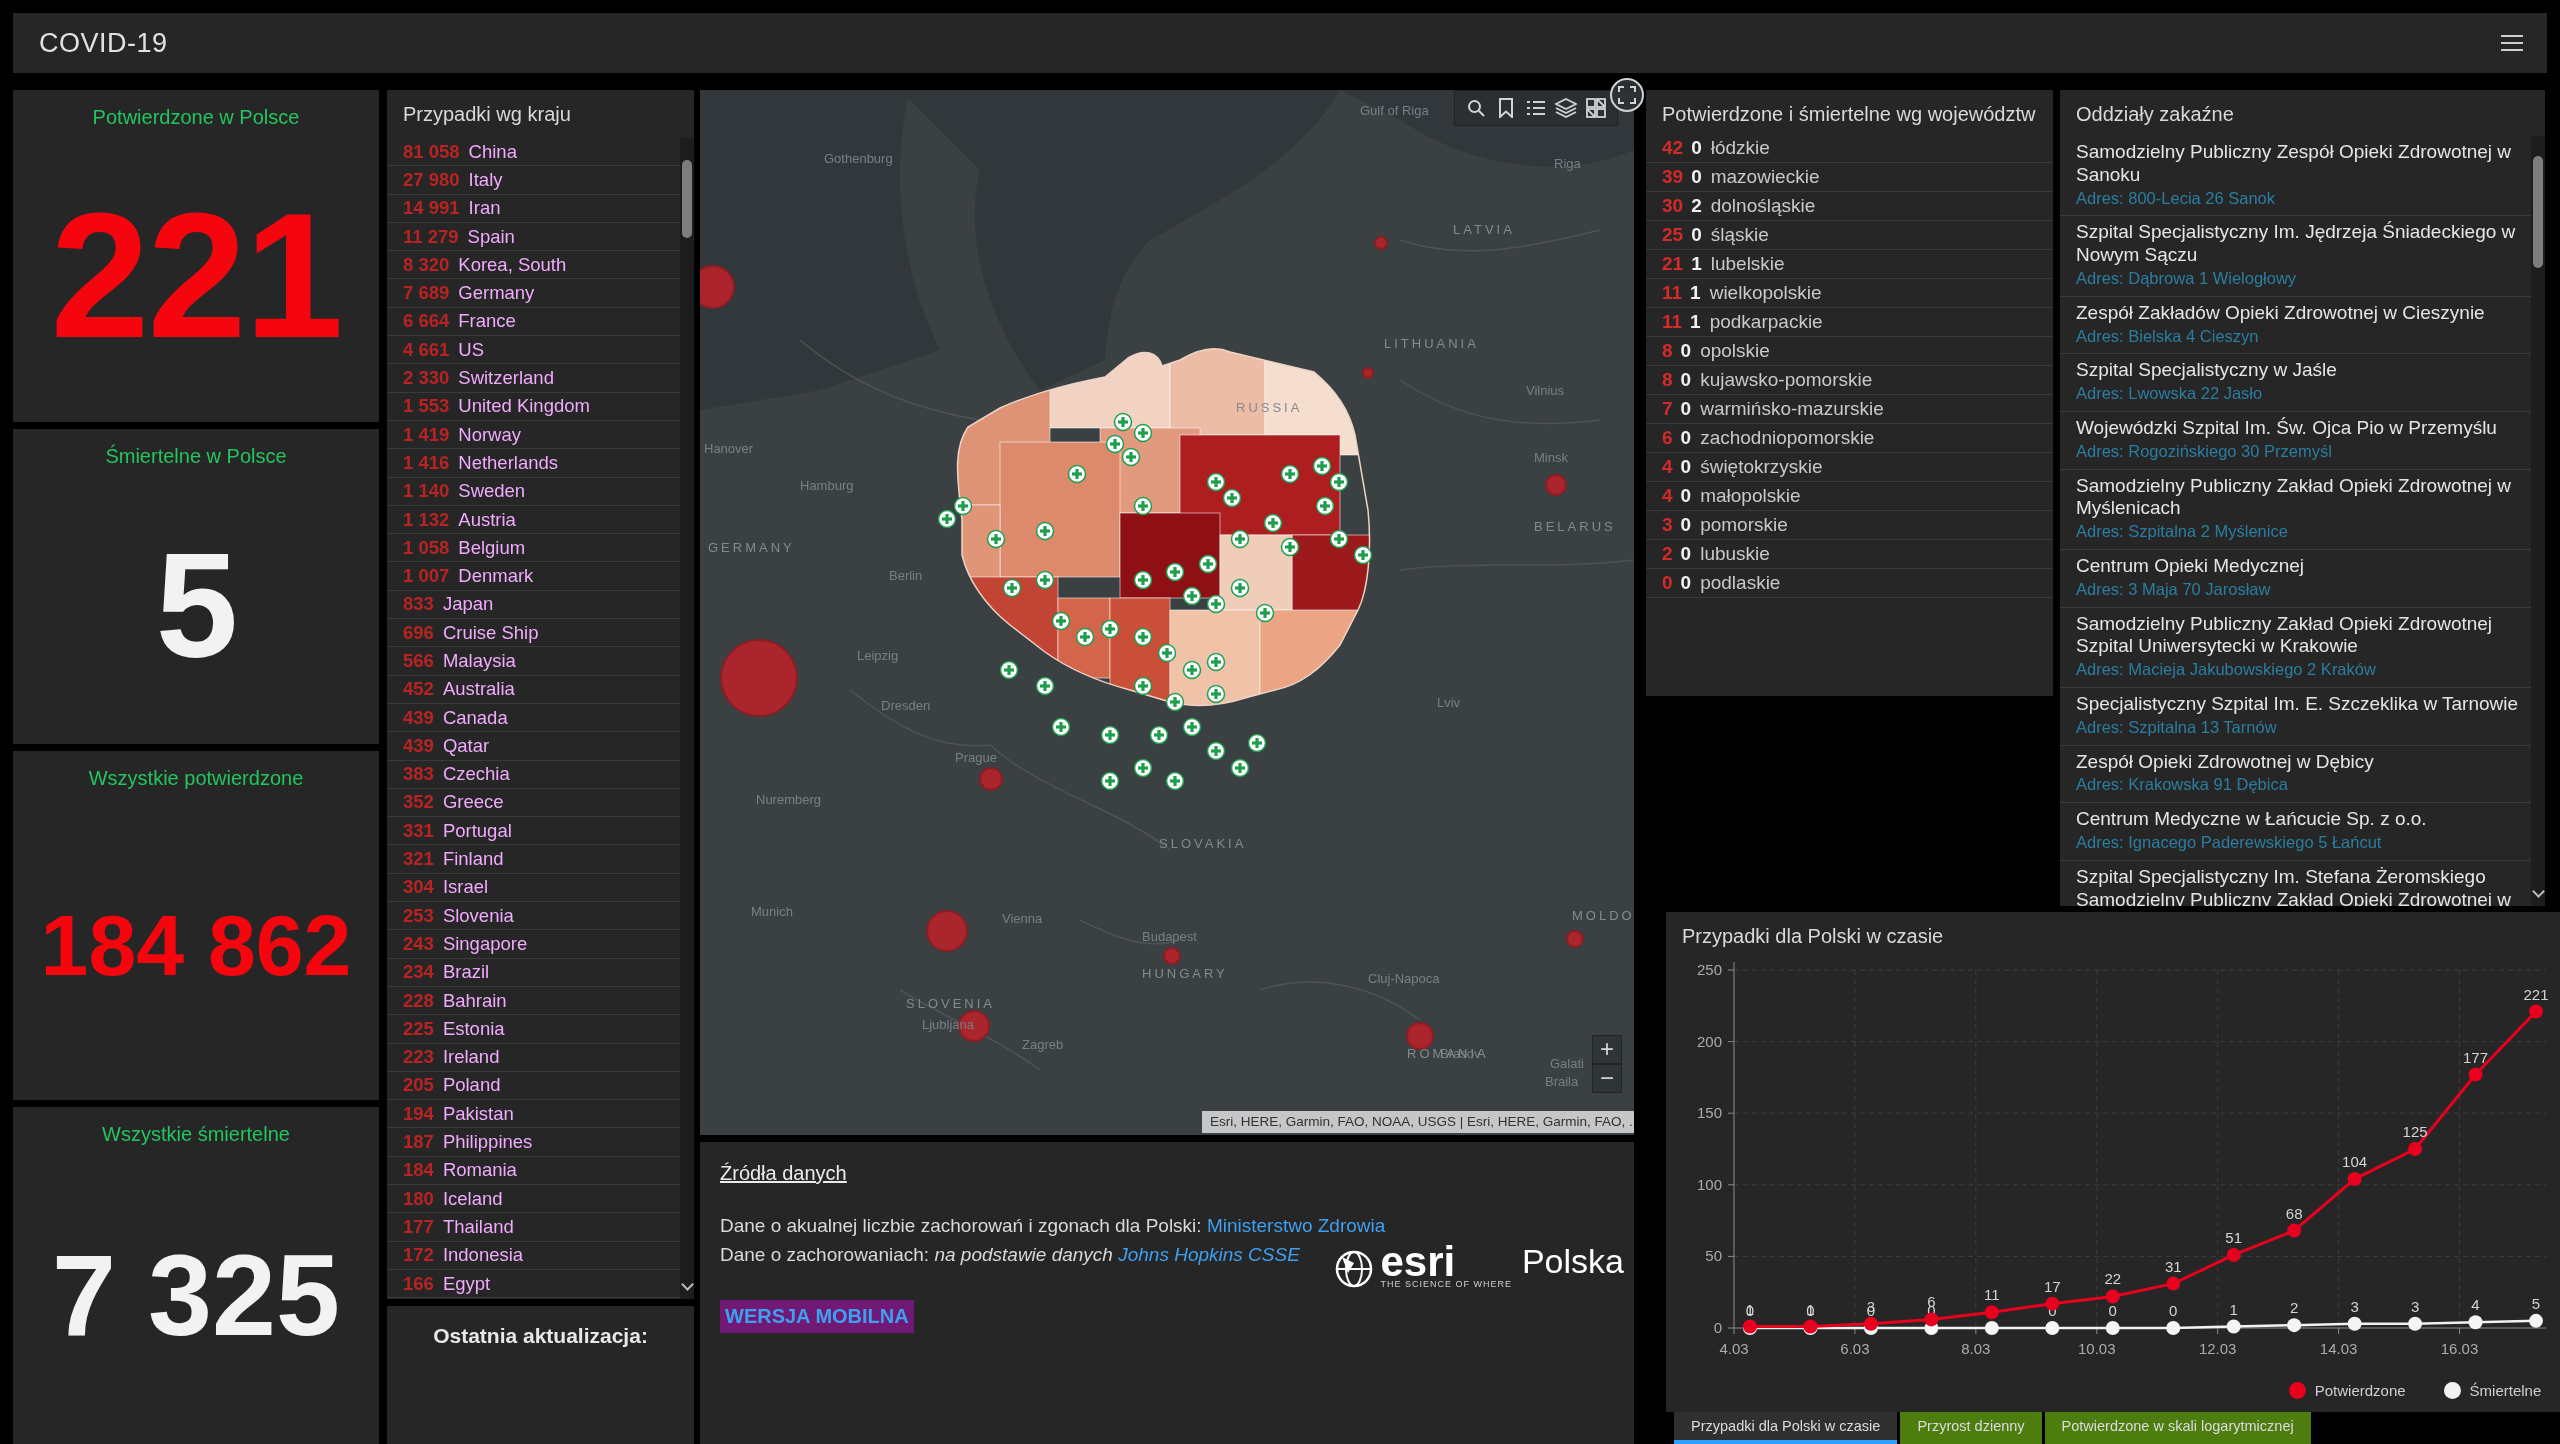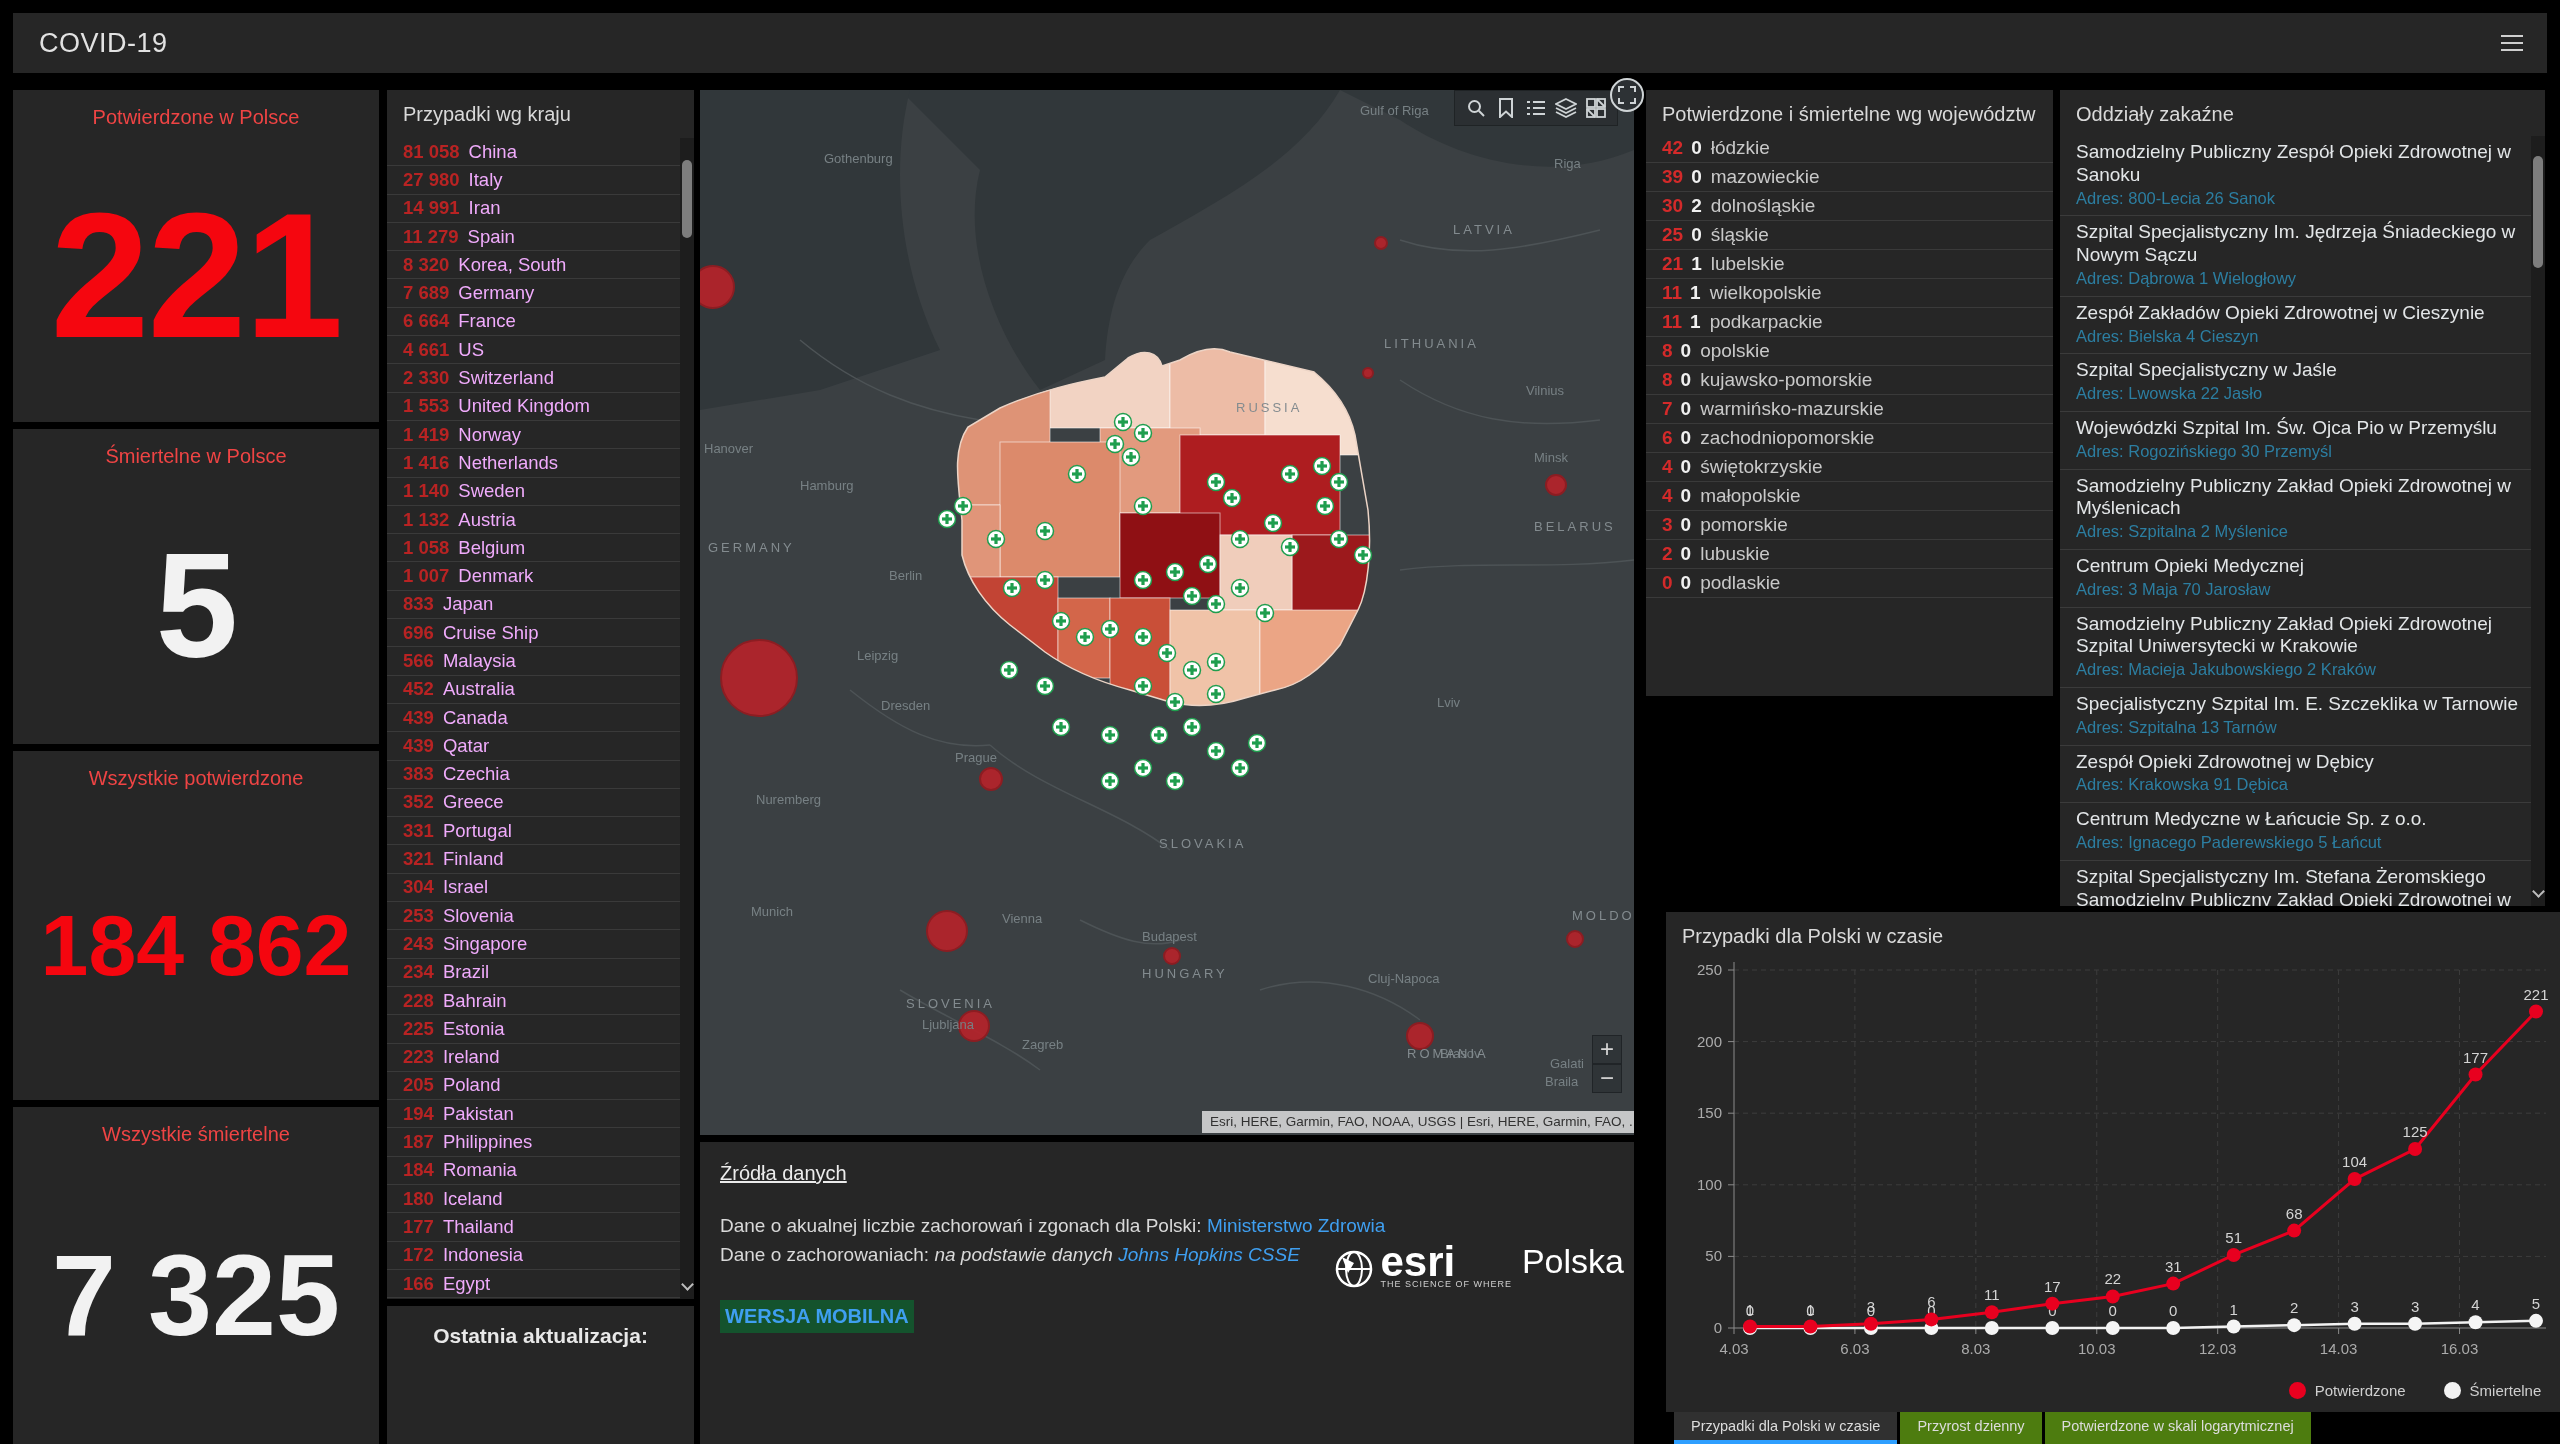--- a/index.html
+++ b/index.html
@@ -6,21 +6,21 @@
   html,body { background:#000; width:2560px; height:1444px; font-family:"Liberation Sans", sans-serif; overflow:hidden; }
   .panel { position:absolute; background:#262626; color:#d8d8d8; overflow:hidden; }
   .ptitle { font-size:20px; color:#d9d9d9; padding:13px 16px 8px 16px; }
   
   #header { left:13px; top:13px; width:2534px; height:60px; display:flex; align-items:center;justify-content:space-between; }
   #header .title { font-size:27px; color:#e2e2e2; padding-left:26px; letter-spacing:.5px; }
   #hamburger { margin-left:auto; margin-right:24px; cursor:pointer; }
   #hamburger div { width:22px; height:2px; background:#cfcfcf; margin:5px 0; }
   
   .stat { left:13px; width:366px; display:flex; flex-direction:column; }
-  .stat .lbl { text-align:center; padding-top:16px; font-size:20px; color:#ef4444; }
+  .stat .lbl { text-align:center; padding-top:16px; font-size:20px; color:#22c55e; }
   .stat .val { flex:1; display:flex; align-items:center; justify-content:center; font-weight:bold; letter-spacing:-2px; }
   #stat1 { top:90px; height:332px; } #stat1 .val { font-size:178px; color:#f5060f; }
   #stat2 { top:429px; height:315px; } #stat2 .val { font-size:148px; color:#f2f2f2; }
   #stat3 { top:751px; height:349px; } #stat3 .val { font-size:86px; color:#f5060f; letter-spacing:0; }
   #stat4 { top:1107px; height:337px; } #stat4 .val { font-size:115px; color:#f2f2f2; letter-spacing:0; }
   
   #countries { left:387px; top:90px; width:307px; height:1209px; }
   #country-rows { position:absolute; top:48px; bottom:0; left:0; right:14px; overflow:hidden; }
   .crow { display:flex; align-items:center; height:28.3px; border-bottom:1px solid #3a3a3a; padding-left:16px; font-size:18.5px; }
   .crow .num { color:#b82323; font-weight:bold; margin-right:9px; white-space:nowrap; }
@@ -43,21 +43,21 @@
   .mtool { width:30px; height:30px; display:flex; align-items:center; justify-content:center; cursor:pointer; }
   #expand-btn { position:absolute; top:-12px; right:-10px; width:34px; height:34px; border-radius:50%; background:rgba(45,50,53,.95); border:2px solid #cfd4d6; display:flex; align-items:center; justify-content:center; z-index:6; cursor:pointer; }
   #zoomctl { position:absolute; right:12px; bottom:42px; width:30px; z-index:5; }
   #zoomctl div { width:30px; height:29px; background:#2f3437; border:1px solid #202427; color:#d6d6d6; font-size:24px; text-align:center; line-height:26px; cursor:pointer; }
   #attrib { position:absolute; right:0; bottom:2px; width:432px; height:22px; background:rgba(222,222,222,.85); color:#323232; font-size:13.5px; padding:3px 8px; white-space:nowrap; overflow:hidden; z-index:4; }
   
   #sources { left:700px; top:1142px; width:934px; height:302px; }
   #sources .inner { padding:16px 20px; font-size:19px; color:#d9d9d9; line-height:1.55; }
   #sources .stitle { font-size:20px; color:#ececec; text-decoration:underline; margin-bottom:22px; }
   #sources a, .bluelink { color:#3f9ff0; text-decoration:none; cursor:pointer; }
-  #mobile-link { display:inline-block; margin-top:30px; background:#14532d; color:#2b7fd4; font-weight:bold; font-size:20px; padding:1px 5px; }
+  #mobile-link { display:inline-block; margin-top:30px; background:#701a75; color:#2b7fd4; font-weight:bold; font-size:20px; padding:1px 5px; }
   #esri-logo { position:absolute; right:10px; top:100px; display:flex; align-items:flex-end; color:#fff; }
   #esri-logo .brand { font-size:42px; font-weight:bold; line-height:.8; }
   #esri-logo .tag { font-size:9px; letter-spacing:1px; color:#cfcfcf; }
   #esri-logo .region { font-size:34px; font-weight:300; margin-left:10px; margin-bottom:8px; }
   
   #voiv { left:1646px; top:90px; width:407px; height:606px; }
   .vrow { display:flex; align-items:center; height:29px; border-bottom:1px solid #3a3a3a; padding-left:16px; font-size:19px; }
   .vrow .c { color:#d42a2a; font-weight:bold; margin-right:8px; }
   .vrow .d { color:#f0f0f0; font-weight:bold; margin-right:9px; }
   .vrow .n { color:#c9c9c9; }

